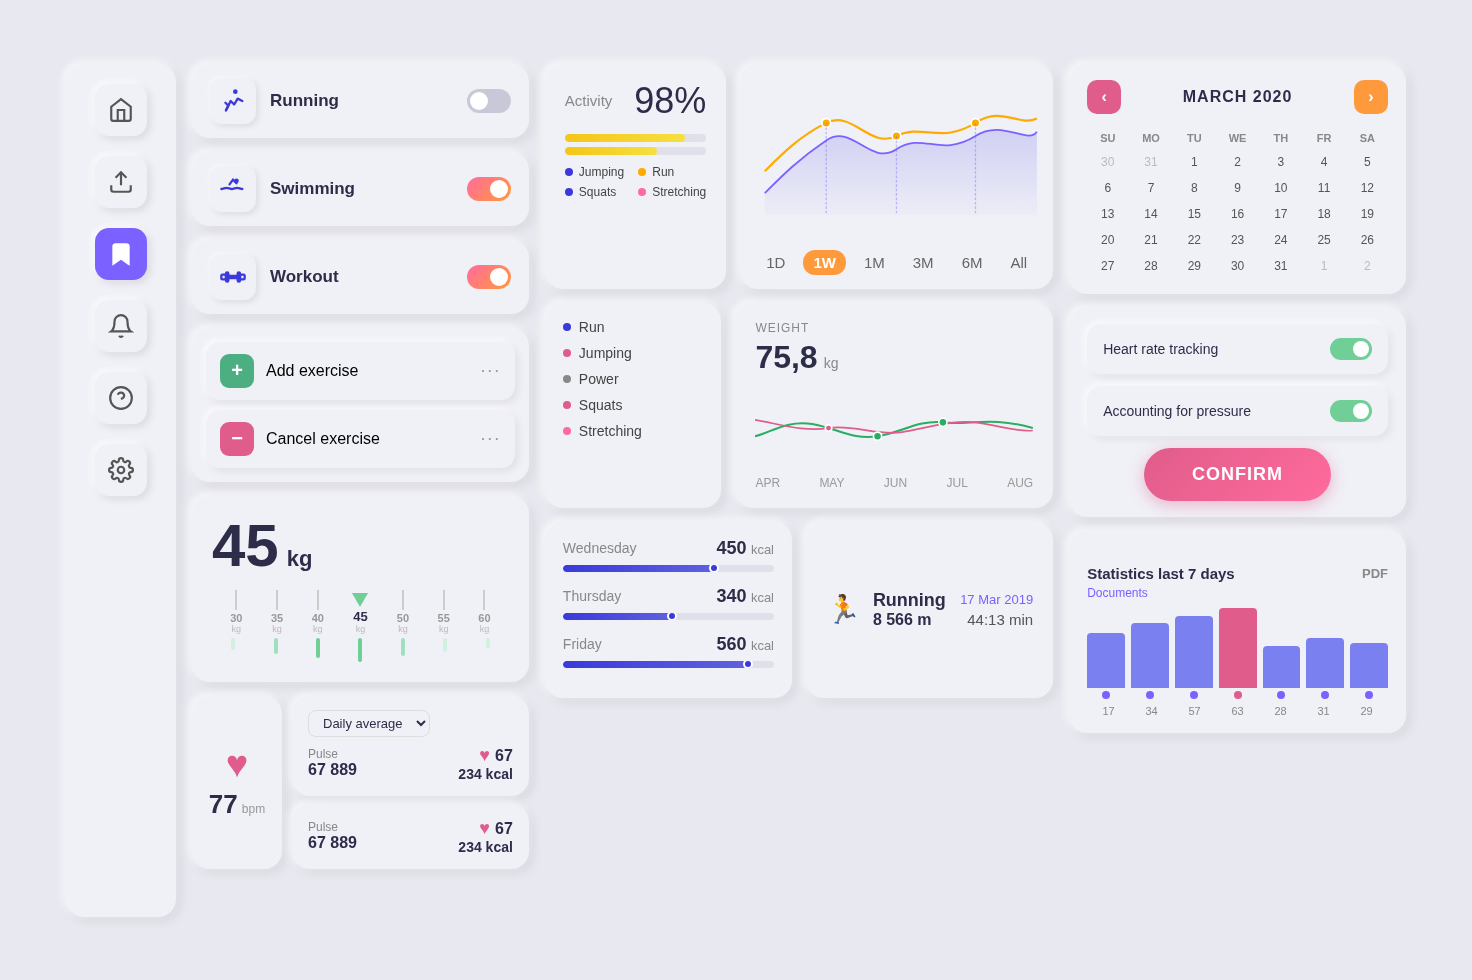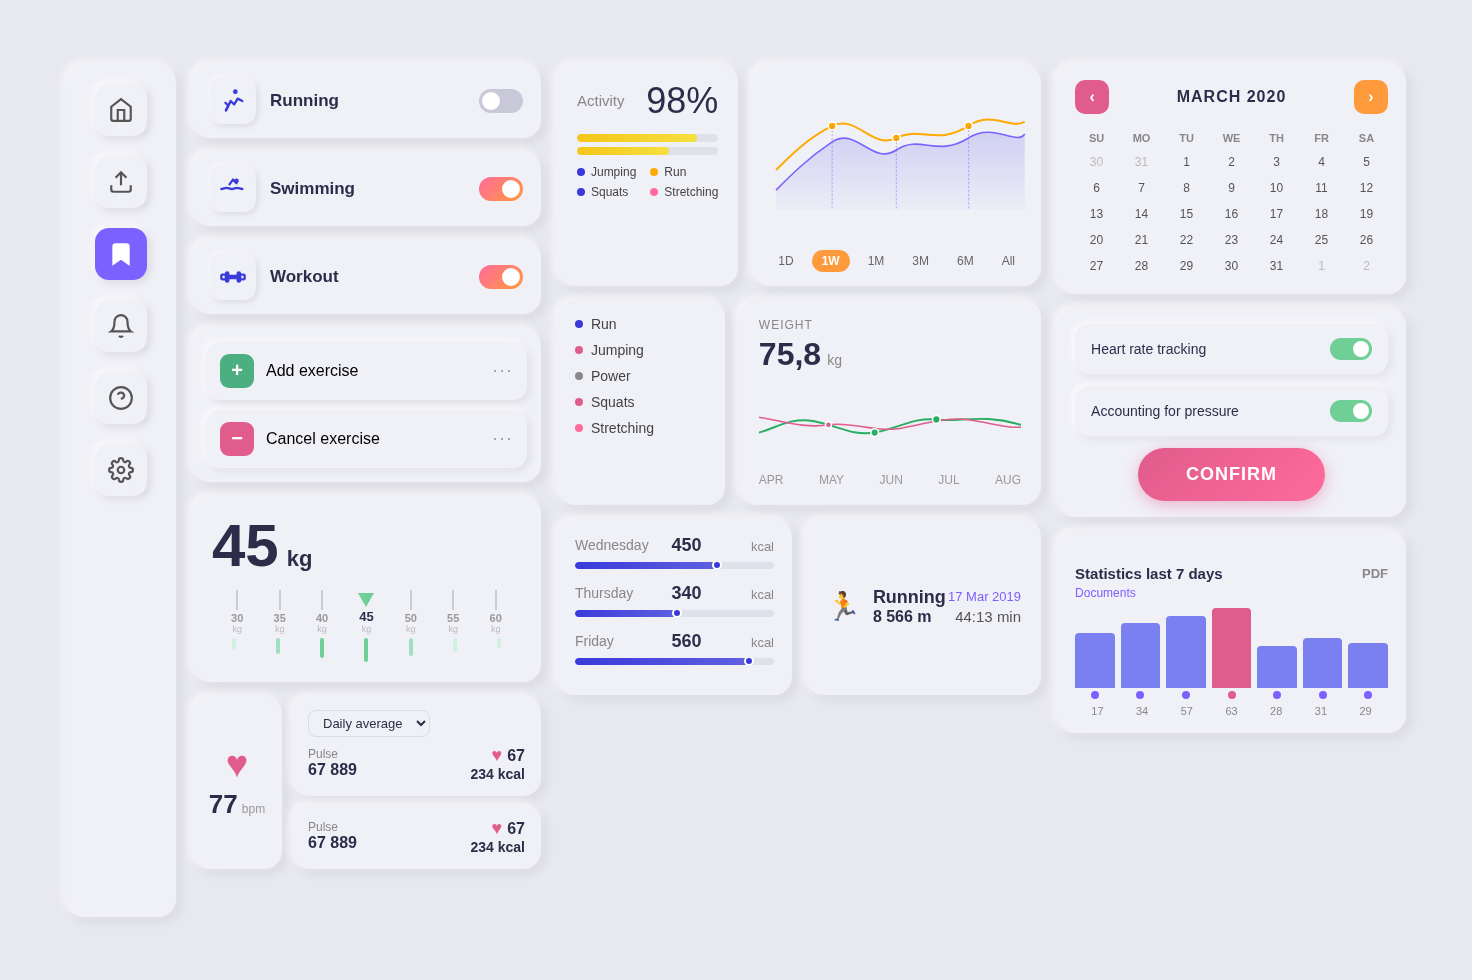--- a/index.html
+++ b/index.html
@@ -164,21 +164,21 @@
       padding: 14px 16px;
       position: relative;
     }
     .chart-tabs {
       display: flex;
       gap: 8px;
       margin-top: 8px;
       justify-content: flex-end;
     }
     .chart-tab {
-      font-size: 12px;
+      font-size: 15px;
       padding: 4px 10px;
       border-radius: 12px;
       cursor: pointer;
       color: #666;
       background: transparent;
     }
     .chart-tab.active {
       background: #ff9a3c;
       color: white;
       font-weight: 600;
@@ -189,21 +189,21 @@
     .wc-title { font-size: 12px; color: #888; text-transform: uppercase; letter-spacing: 1px; margin-bottom: 4px; }
     .wc-value { font-size: 32px; font-weight: 800; color: #2d2d4a; }
     .wc-unit { font-size: 14px; color: #888; }
     .wc-months { display: flex; justify-content: space-between; margin-top: 8px; font-size: 12px; color: #999; }
 
     
     .calories-card { padding: 16px 18px; }
     .cal-row { margin-bottom: 14px; }
     .cal-header { display: flex; justify-content: space-between; align-items: center; margin-bottom: 6px; }
     .cal-day { font-size: 14px; color: #888; }
-    .cal-unit { font-size: 13px; color: #888; margin-left: 45px; }
+    .cal-unit { font-size: 13px; color: #888; }
     .cal-bar {
       height: 7px; border-radius: 4px;
       background: #e0e0ea;
       overflow: hidden;
     }
     .cal-fill {
       height: 100%;
       border-radius: 4px;
       background: linear-gradient(90deg, #3a3adb, #6060e0);
       position: relative;

